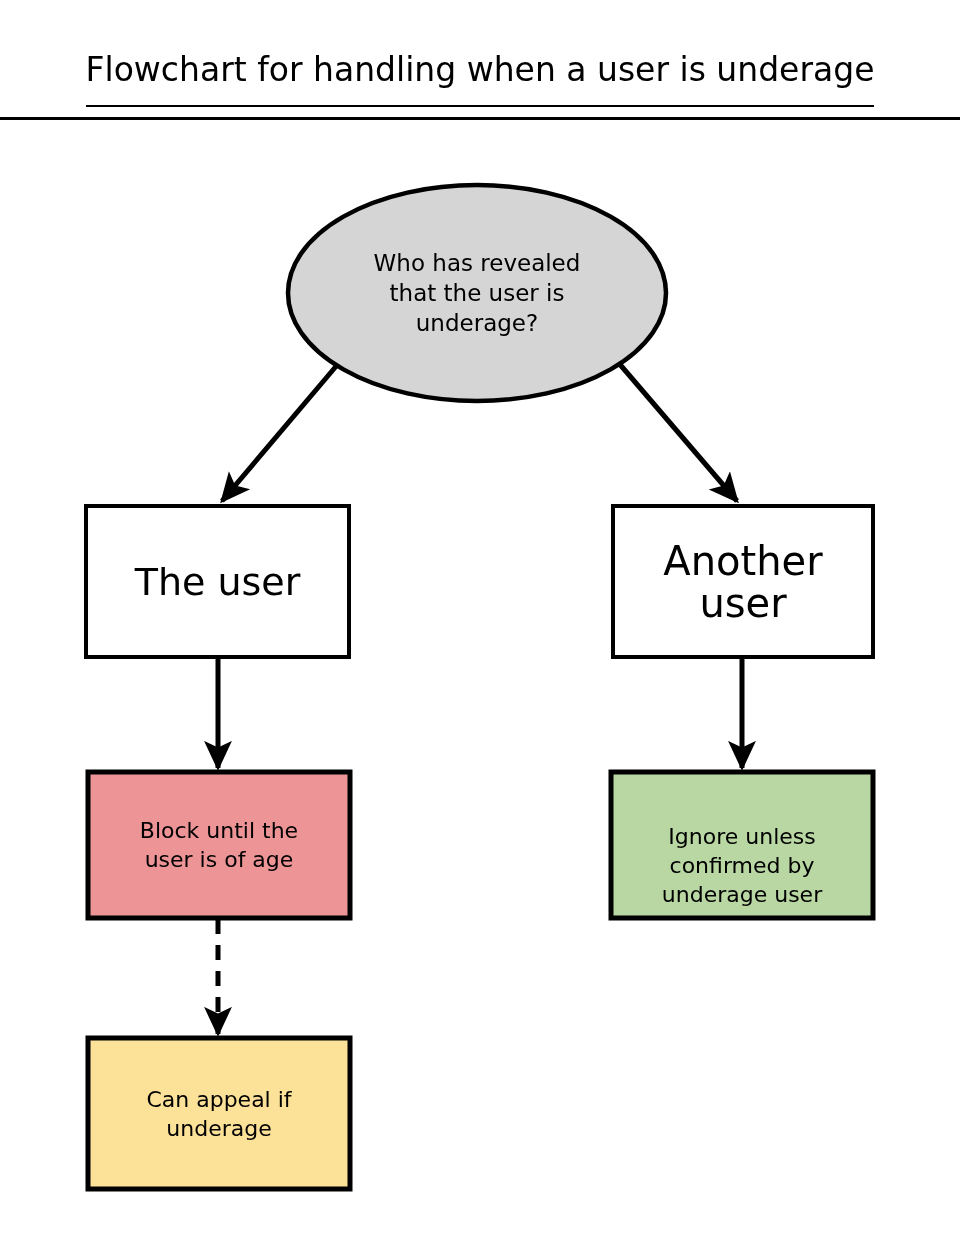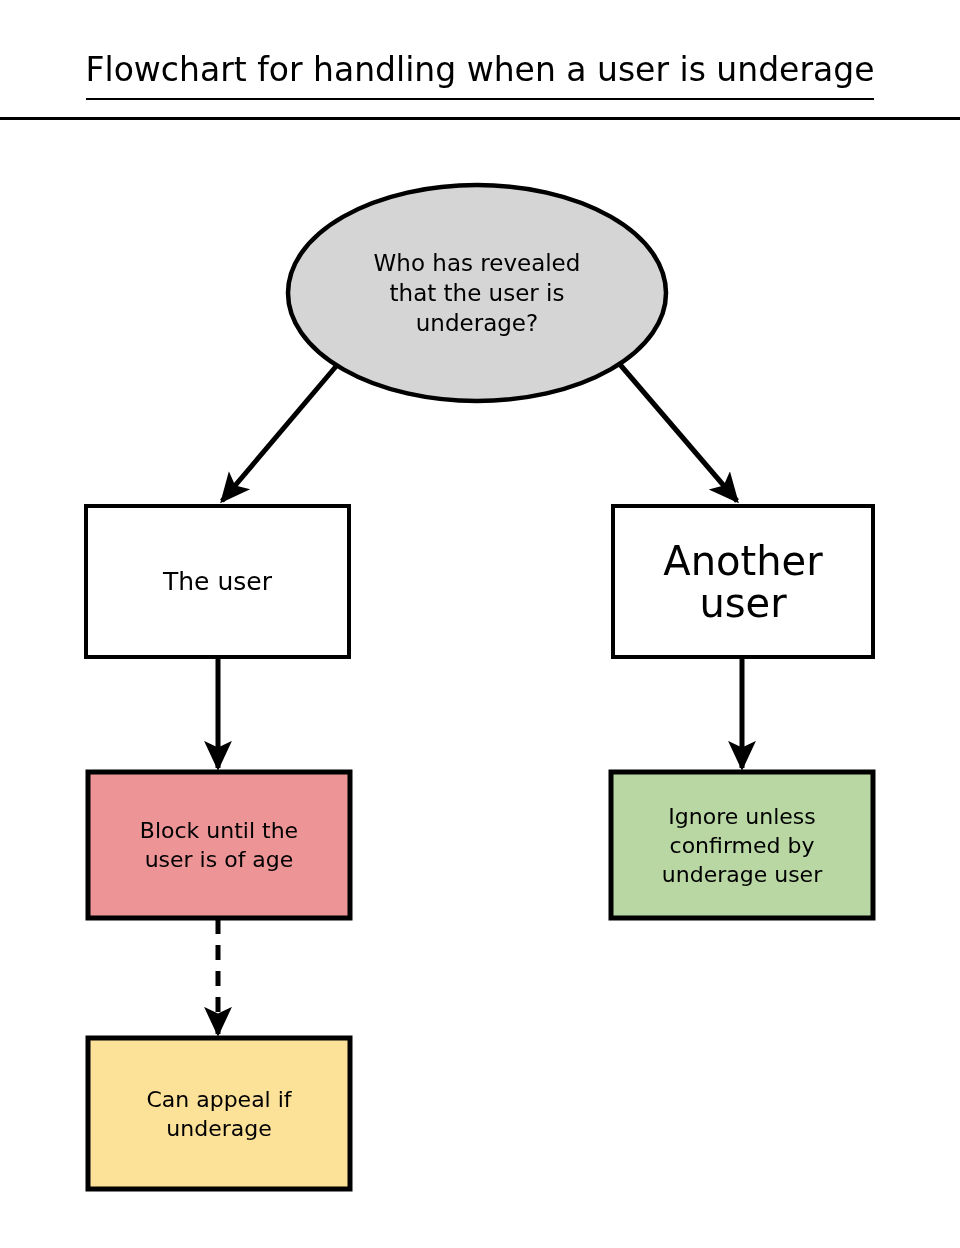--- a/index.html
+++ b/index.html
@@ -30,21 +30,21 @@
     text-align: center;
   }
   #page-title {
     display: inline-block;
     font-size: 33px;
     line-height: 44px;
     font-weight: normal;
     letter-spacing: 0px;
     color: #000000;
     border-bottom: 2.5px solid #000000;
-    padding-bottom: 6px;
+    padding-bottom: 13px;
     white-space: nowrap;
   }
   #title-rule {
     position: absolute;
     left: 0;
     top: 117px;
     width: 960px;
     height: 3px;
     background: #000000;
   }
@@ -86,42 +86,42 @@
     width: 378px;
     height: 216px;
     font-size: 23px;
     line-height: 30px;
   }
   #label-the-user {
     left: 86px;
     top: 506px;
     width: 263px;
     height: 151px;
-    font-size: 25px;
+    font-size: 38px;
     line-height: 40px;
   }
   #label-another-user {
     left: 613px;
     top: 506px;
     width: 260px;
     height: 151px;
     font-size: 40px;
     line-height: 42px;
   }
   #label-block {
     left: 88px;
     top: 772px;
     width: 262px;
     height: 146px;
     font-size: 22px;
     line-height: 29px;
   }
   #label-ignore {
     left: 611px;
-    top: 772px;
+    top: 792px;
     width: 262px;
     height: 146px;
     font-size: 22px;
     line-height: 29px;
   }
   #label-appeal {
     left: 88px;
     top: 1038px;
     width: 262px;
     height: 151px;

